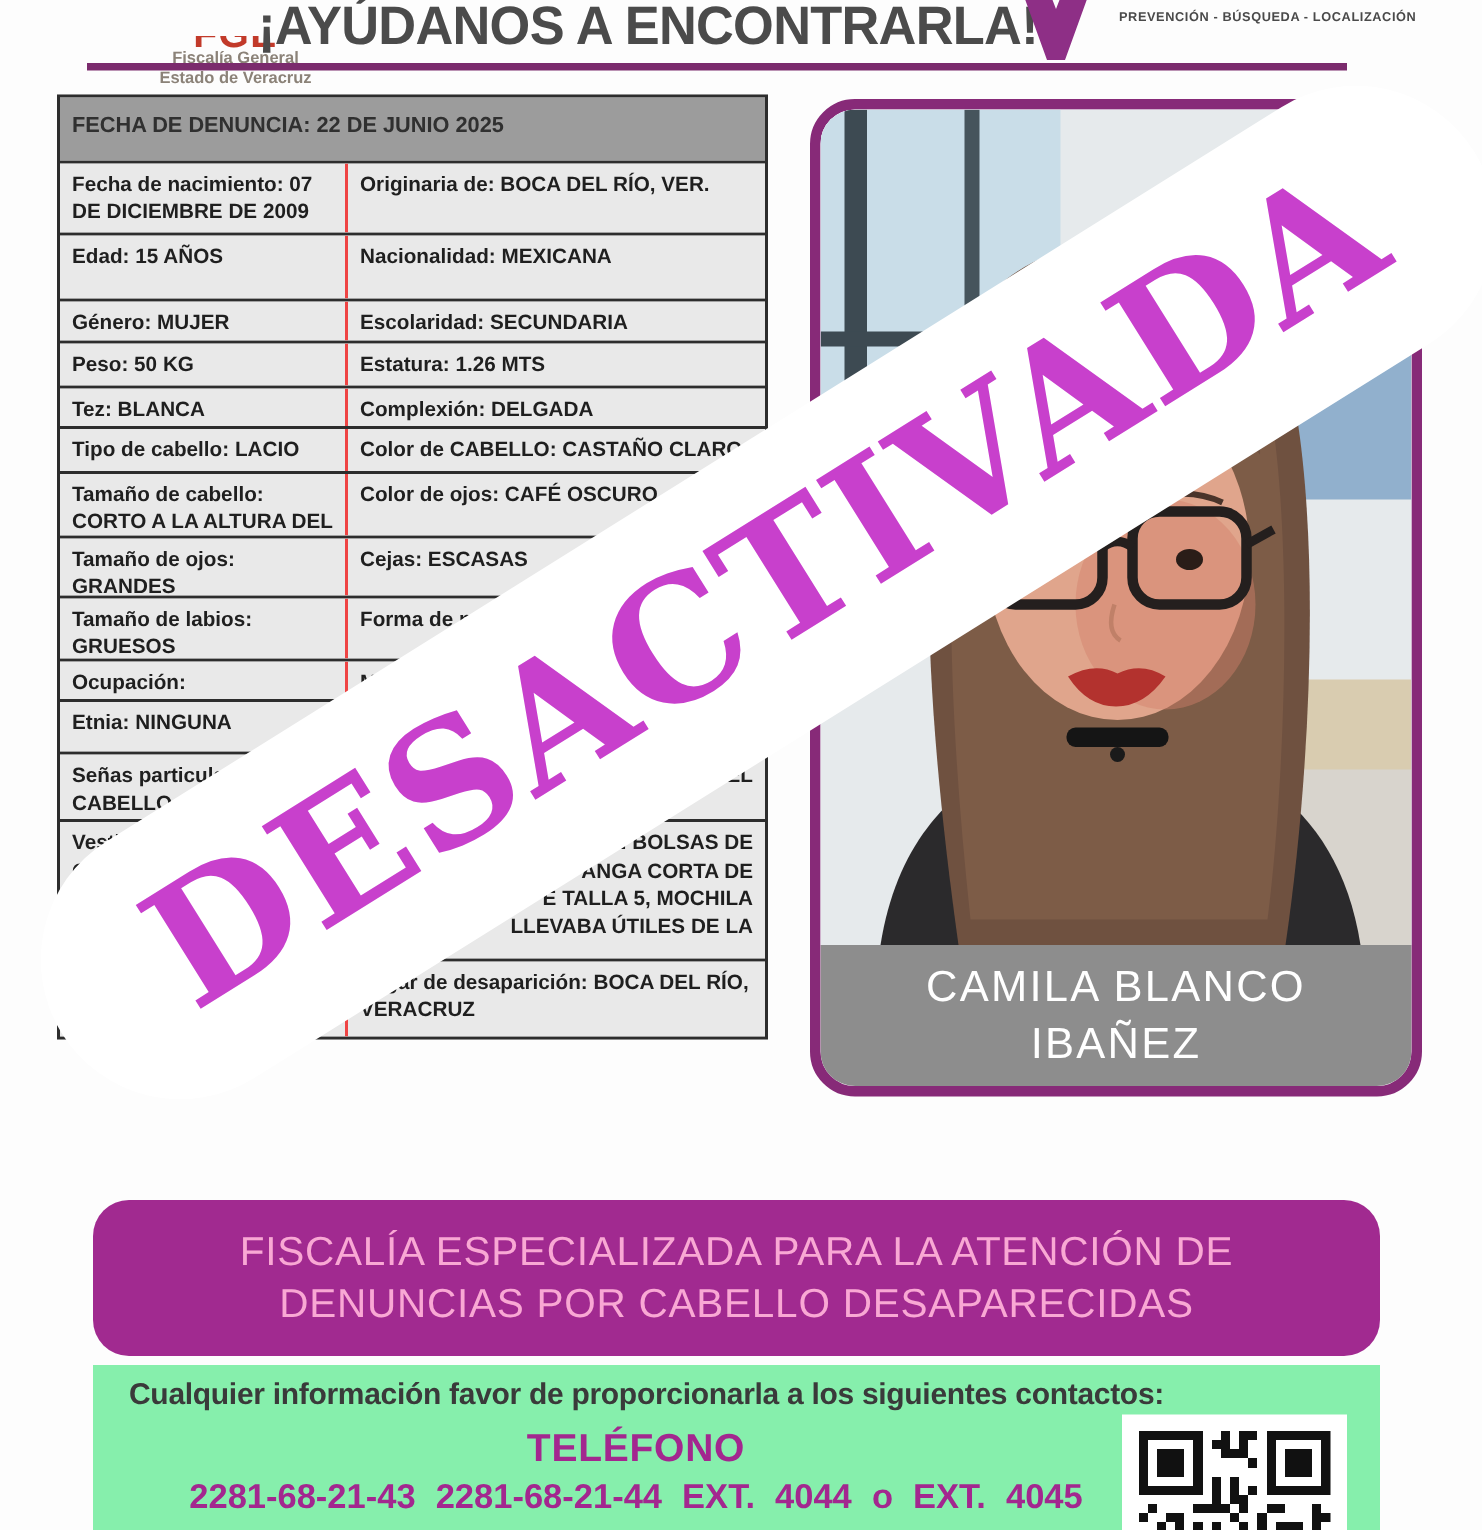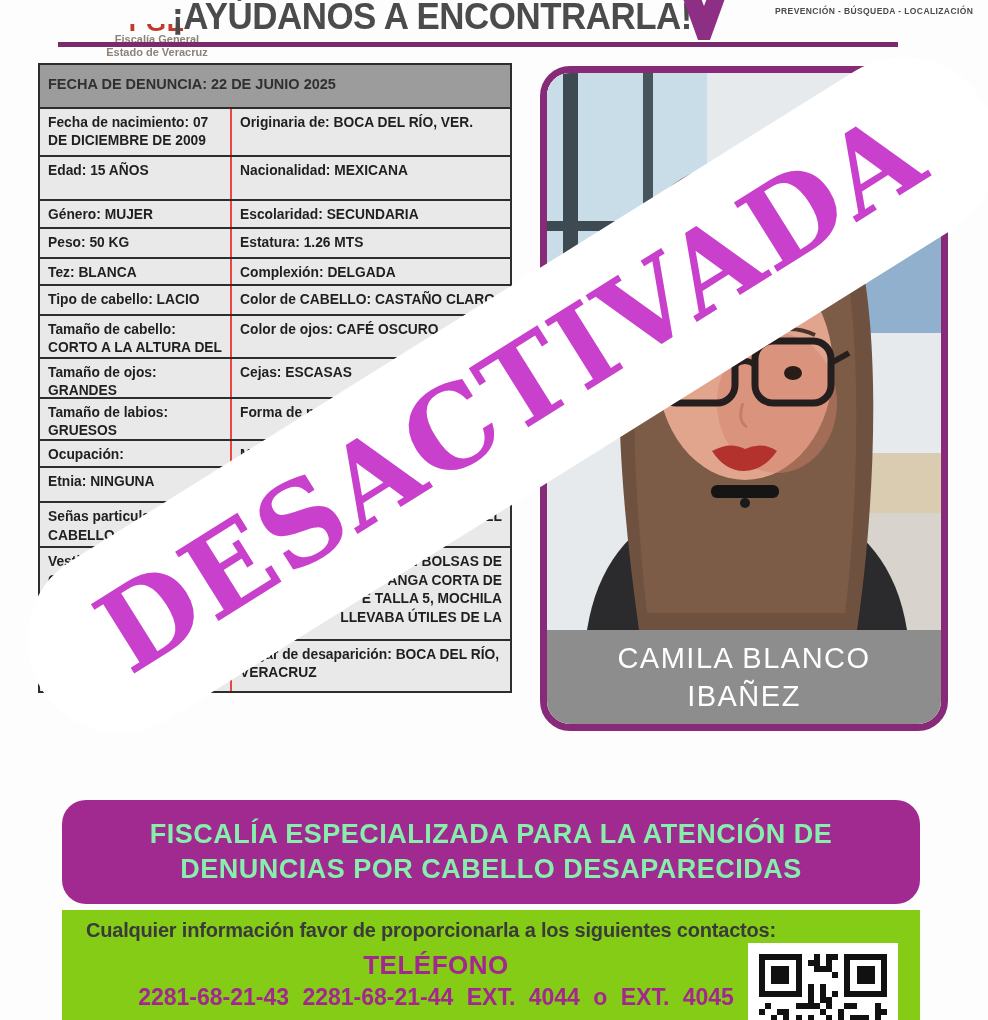--- a/index.html
+++ b/index.html
@@ -9,21 +9,21 @@
     background:#fdfdfd; font-family:"Liberation Sans", sans-serif;
   }
   
   .logo-block { position:absolute; left:98px; top:0; width:118px; text-align:center;margin-top:24px; }
   .logo-fge-clip { height:9px; overflow:hidden; }
   .logo-fge-clip span { display:inline-block; font-size:26px; font-weight:bold; color:#c23a2a; transform:translateY(-17px); letter-spacing:1px;}
   .logo-sub { font-size:11px; font-weight:bold; color:#8b8278; line-height:13px; }
   .main-title { position:absolute; left:172px; top:-4px; width:500px; font-size:36px; font-weight:bold;
     color:#4b4b4b; white-space:nowrap; transform:scaleX(0.97); transform-origin:left; letter-spacing:-0.5px; }
   .v-logo { position:absolute; left:678px; top:-7px; }
-  .tagline { position:absolute; left:746px; top:6px; font-size:8.5px; font-weight:bold; color:#4a4a4a; letter-spacing:0.4px;margin-left:29px; }
+  .tagline { position:absolute; left:746px; top:6px; font-size:8.5px; font-weight:bold; color:#4a4a4a; letter-spacing:0.4px; }
   .header-rule { position:absolute; left:58px; top:42px; width:840px; height:5px; background:#7b2b6d; }
 
   
   .ptable { position:absolute; left:38px; top:63px; width:474px; border:2px solid #2d2d2d; background:#e9e9e9; }
   .trow { display:flex; border-bottom:2px solid #2d2d2d; overflow:hidden; }
   .trow:last-child { border-bottom:none; }
   .cell { padding:5px 8px; font-weight:bold; font-size:13.8px; color:#1f1f1f; background:#e9e9e9; line-height:1.28; }
   .cl { width:192px; border-right:2px solid #ef4444; }
   .cr { flex:1; }
   .full { width:100%; }
@@ -57,24 +57,24 @@
   
   .watermark { position:absolute; left:512px; top:395px; width:1110px; height:186px;
     margin-left:-555px; margin-top:-93px; transform:rotate(-32deg);
     background:#ffffff; border-radius:94px; display:flex; align-items:center; justify-content:center; z-index:50; }
   .watermark span { font-family:"DejaVu Serif", serif; font-weight:bold; font-size:112px;
     color:#c840cc; letter-spacing:2px; transform:translateY(-4px); }
 
   
   .footer-banner { position:absolute; left:62px; top:800px; width:858px; height:104px;
     background:#a12a90; border-radius:24px; display:flex; flex-direction:column; align-items:center; justify-content:center; z-index:10;}
-  .footer-banner div { color:#86efac; font-weight:bold; font-size:27px; letter-spacing:0.5px; line-height:35px; }
-  .footer-panel { position:absolute; left:62px; top:910px; width:858px; height:110px; background:#84cc16; z-index:10;}
+  .footer-banner div { color:#f9a8d4; font-weight:normal; font-size:27px; letter-spacing:0.5px; line-height:35px; }
+  .footer-panel { position:absolute; left:62px; top:910px; width:858px; height:110px; background:#86efac; z-index:10;}
   .contact-intro { padding:9px 0 0 24px; font-weight:bold; font-size:20px; color:#3a3a3a; letter-spacing:-0.2px;}
-  .phone-block { position:absolute; left:12px; top:40px; width:700px; text-align:center;padding-left:24px; }
+  .phone-block { position:absolute; left:0; top:40px; width:700px; text-align:center;padding-left:24px; }
   .phone-label { color:#a3278f; font-weight:bold; font-size:26px; letter-spacing:0.5px; }
   .phone-numbers { color:#a3278f; font-weight:bold; font-size:23px; word-spacing:7px; margin-top:3px;}
   .qr-box { position:absolute; right:22px; top:33px; width:150px; height:150px; background:#ffffff; padding:11px; }
   .qr-box svg { display:block; width:128px; height:128px; }
 </style>
 </head>
 <body>
 
 <div id="page">
 

